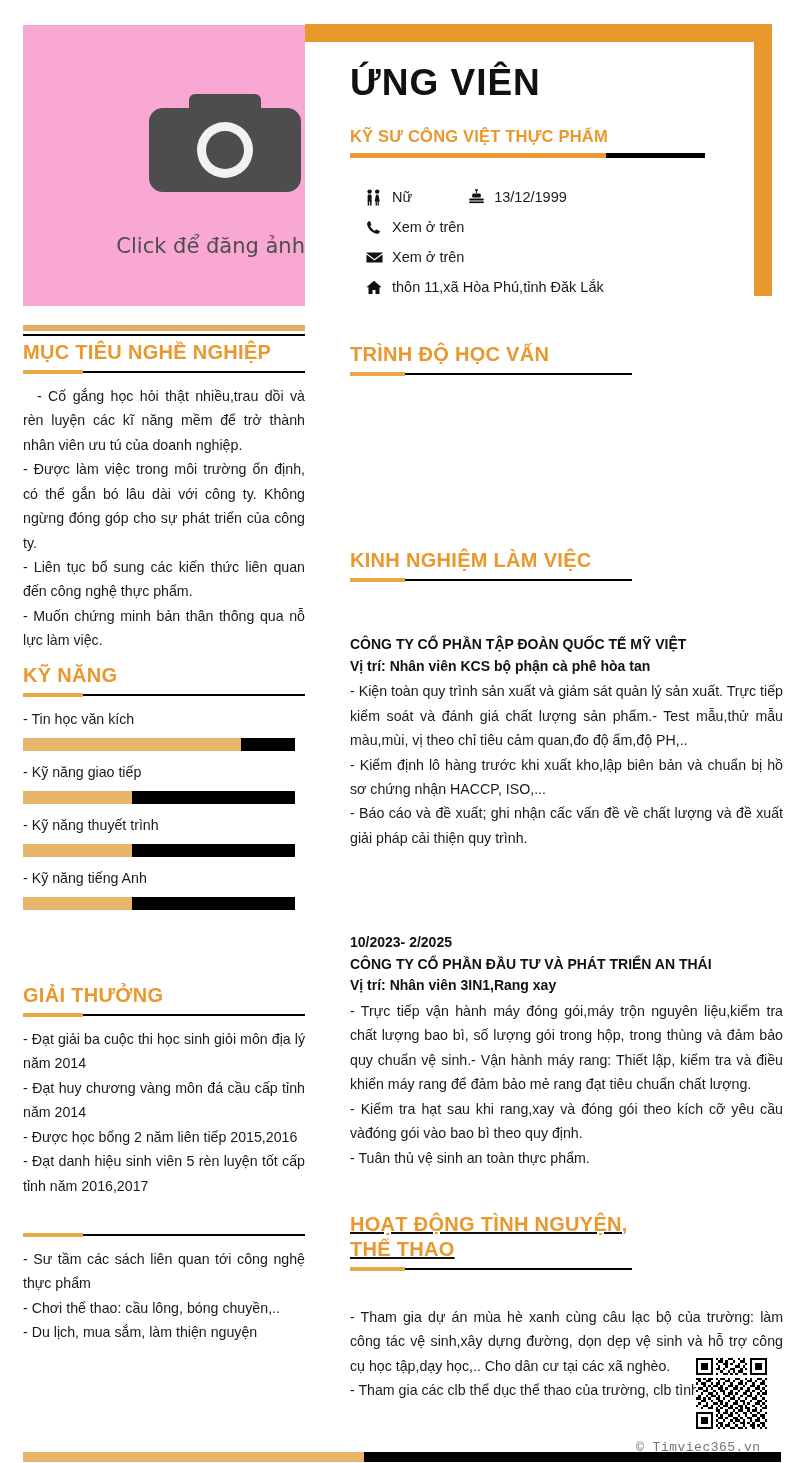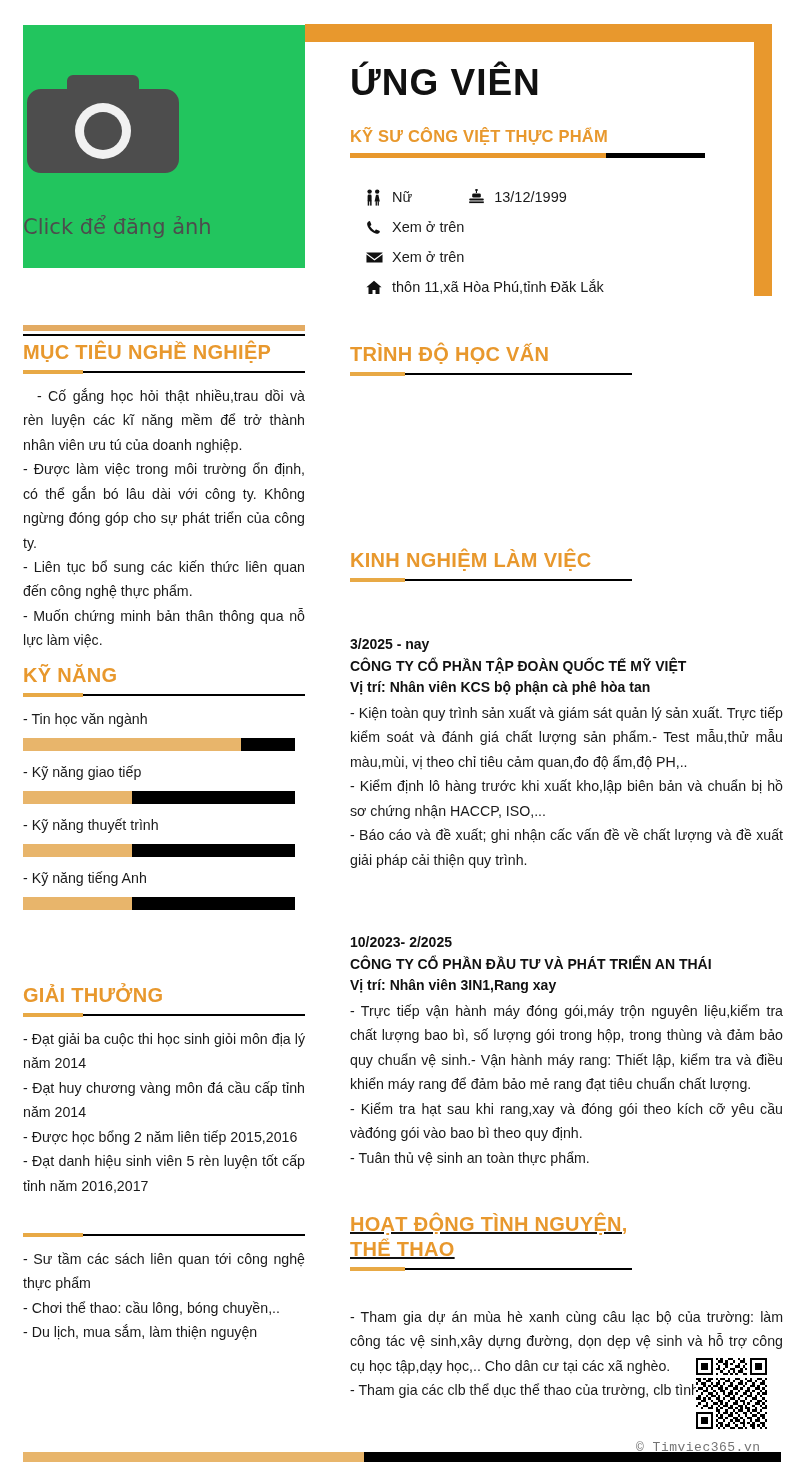--- a/index.html
+++ b/index.html
@@ -49,25 +49,25 @@
     width: 440px;
     height: 1440px;
   }
 
   
   .photo-box {
     position: absolute;
     left: 23px;
     top: 25px;
     width: 282px;
-    height: 243px;
-    background: #22c55e;
+    height: 281px;
+    background: #f9a8d4;
     display: flex;
     flex-direction: column;
-    align-items: flex-start;
+    align-items: flex-end;
     justify-content: center;
     cursor: pointer;
   }
   .cam-icon { margin-top: 4px; }
   .photo-caption {
     margin-top: 22px;
     font-size: 21px;
     color: #4d4d4d;
     font-family: "DejaVu Sans", sans-serif;
   }
@@ -280,21 +280,21 @@
   </div>
 
   <div class="section" style="position:absolute; left:23px; top:663px; width:282px;">
     <h2 class="sec-title">KỸ NĂNG</h2>
     <div class="sec-rule">
         <div class="o"></div>
         <div class="b"></div>
       </div>
 
     <div class="skill" style="margin-top:14px;">
-      <div class="skill-label">- Tin học văn ngành</div>
+      <div class="skill-label">- Tin học văn kích</div>
       <div class="skill-bar">
           <div class="fill" style="width: 80%;"></div>
         </div>
     </div>
     <div class="skill">
       <div class="skill-label">- Kỹ năng giao tiếp</div>
       <div class="skill-bar">
           <div class="fill" style="width: 40%;"></div>
         </div>
     </div>
@@ -415,21 +415,20 @@
 
   <div class="section" style="position:absolute; left:10px; top:548px; width:290px;">
     <h2 class="sec-title">KINH NGHIỆM LÀM VIỆC</h2>
     <div class="sec-rule">
         <div class="o"></div>
         <div class="b"></div>
       </div>
   </div>
 
   <div class="job" style="position:absolute; left:10px; top:634px; width:433px;">
-    <div class="job-meta">3/2025 - nay</div>
     <div class="job-meta">CÔNG TY CỔ PHẦN TẬP ĐOÀN QUỐC TẾ MỸ VIỆT</div>
     <div class="job-meta">Vị trí: Nhân viên KCS bộ phận cà phê hòa tan</div>
     <div class="job-body">
       <p>- Kiện toàn quy trình sản xuất và giám sát quản lý sản xuất. Trực tiếp kiểm soát và đánh giá chất lượng sản phẩm.- Test mẫu,thử mẫu màu,mùi, vị theo chỉ tiêu cảm quan,đo độ ẩm,độ PH,..</p>
       <p>- Kiểm định lô hàng trước khi xuất kho,lập biên bản và chuẩn bị hồ sơ chứng nhận HACCP, ISO,...</p>
       <p>- Báo cáo và đề xuất; ghi nhận cấc vấn đề về chất lượng và đề xuất giải pháp cải thiện quy trình.</p>
     </div>
   </div>
 
   <div class="job" style="position:absolute; left:10px; top:932px; width:433px;">

